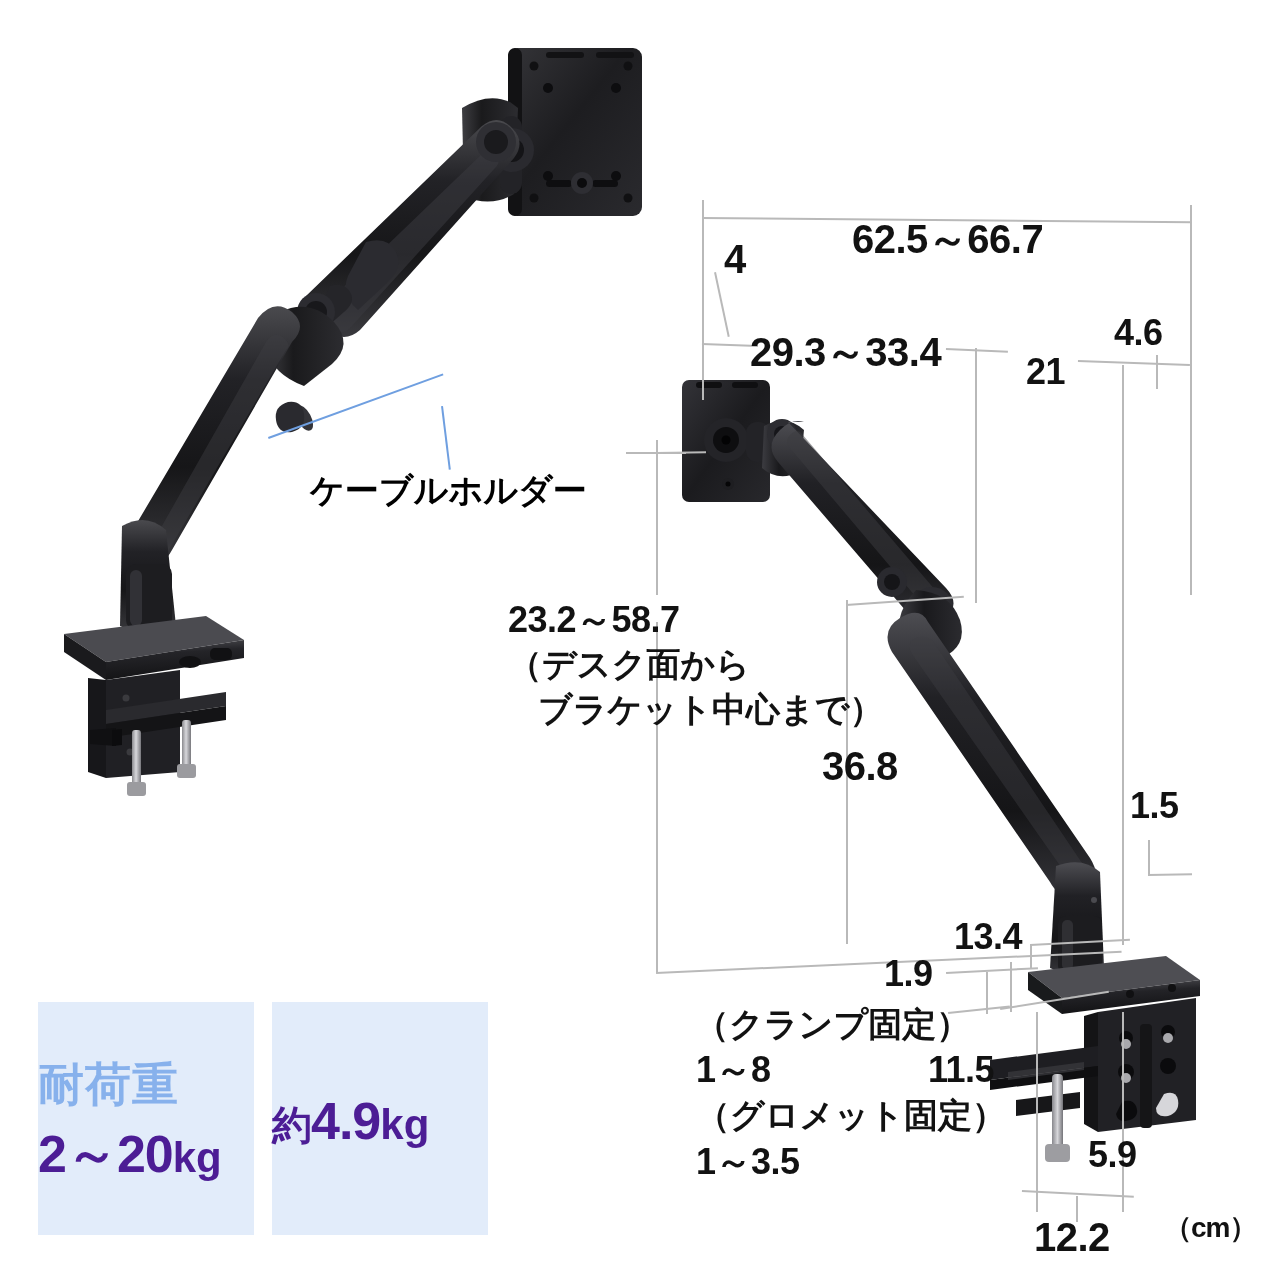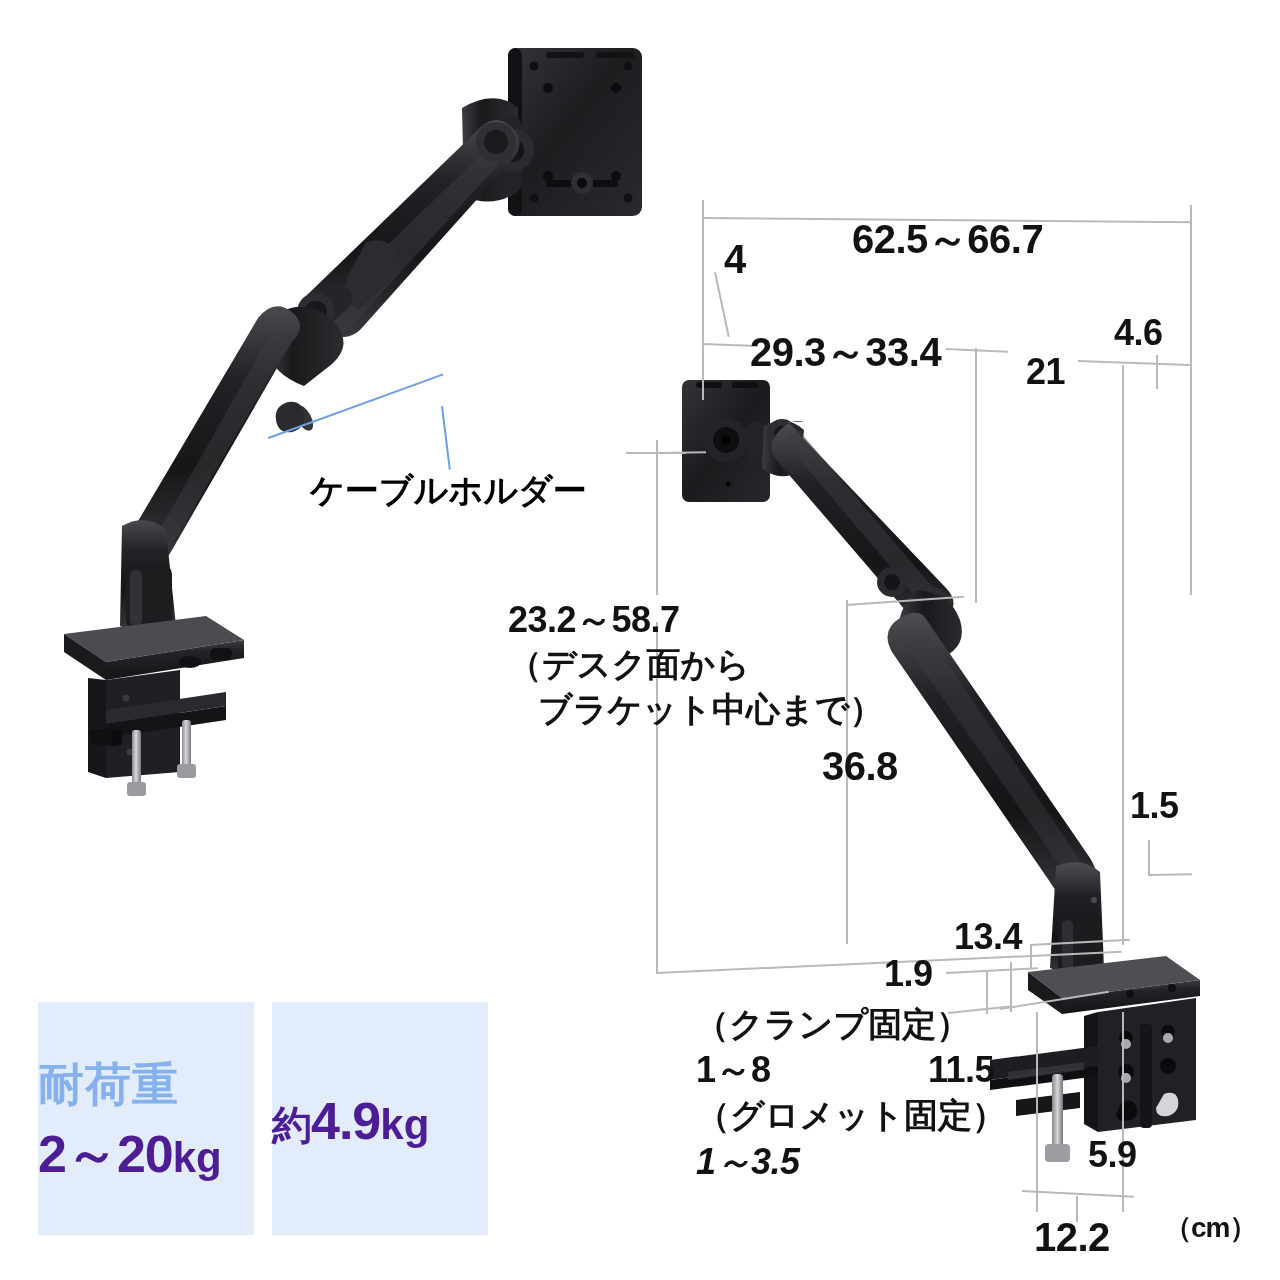--- a/index.html
+++ b/index.html
@@ -392,21 +392,21 @@
   <div class="dim f36" style="left:954px; top:917px;">13.4</div>
 
   <div class="dim f36" style="left:884px; top:954px;">1.9</div>
 
   <div class="dim f34 jp" style="left:695px; top:1005px;">（クランプ固定）</div>
   <div class="dim f36" style="left:696px; top:1050px;">1～8</div>
 
   <div class="dim f36" style="left:928px; top:1050px;">11.5</div>
 
   <div class="dim f34 jp" style="left:696px; top:1096px;">（グロメット固定）</div>
-  <div class="dim f36" style="left:696px; top:1142px;font-style:italic;">1～3.5</div>
+  <div class="dim f36" style="left:696px; top:1142px;">1～3.5</div>
 
   <div class="dim f36" style="left:1088px; top:1135px;">5.9</div>
 
   <div class="dim f40" style="left:1034px; top:1215px;">12.2</div>
 
   <div class="unit" style="left:1164px; top:1209px;text-align:right;">（cm）</div>
 
   <div class="badges">
     <div class="badge">
       <div class="badge-title">耐荷重</div>

